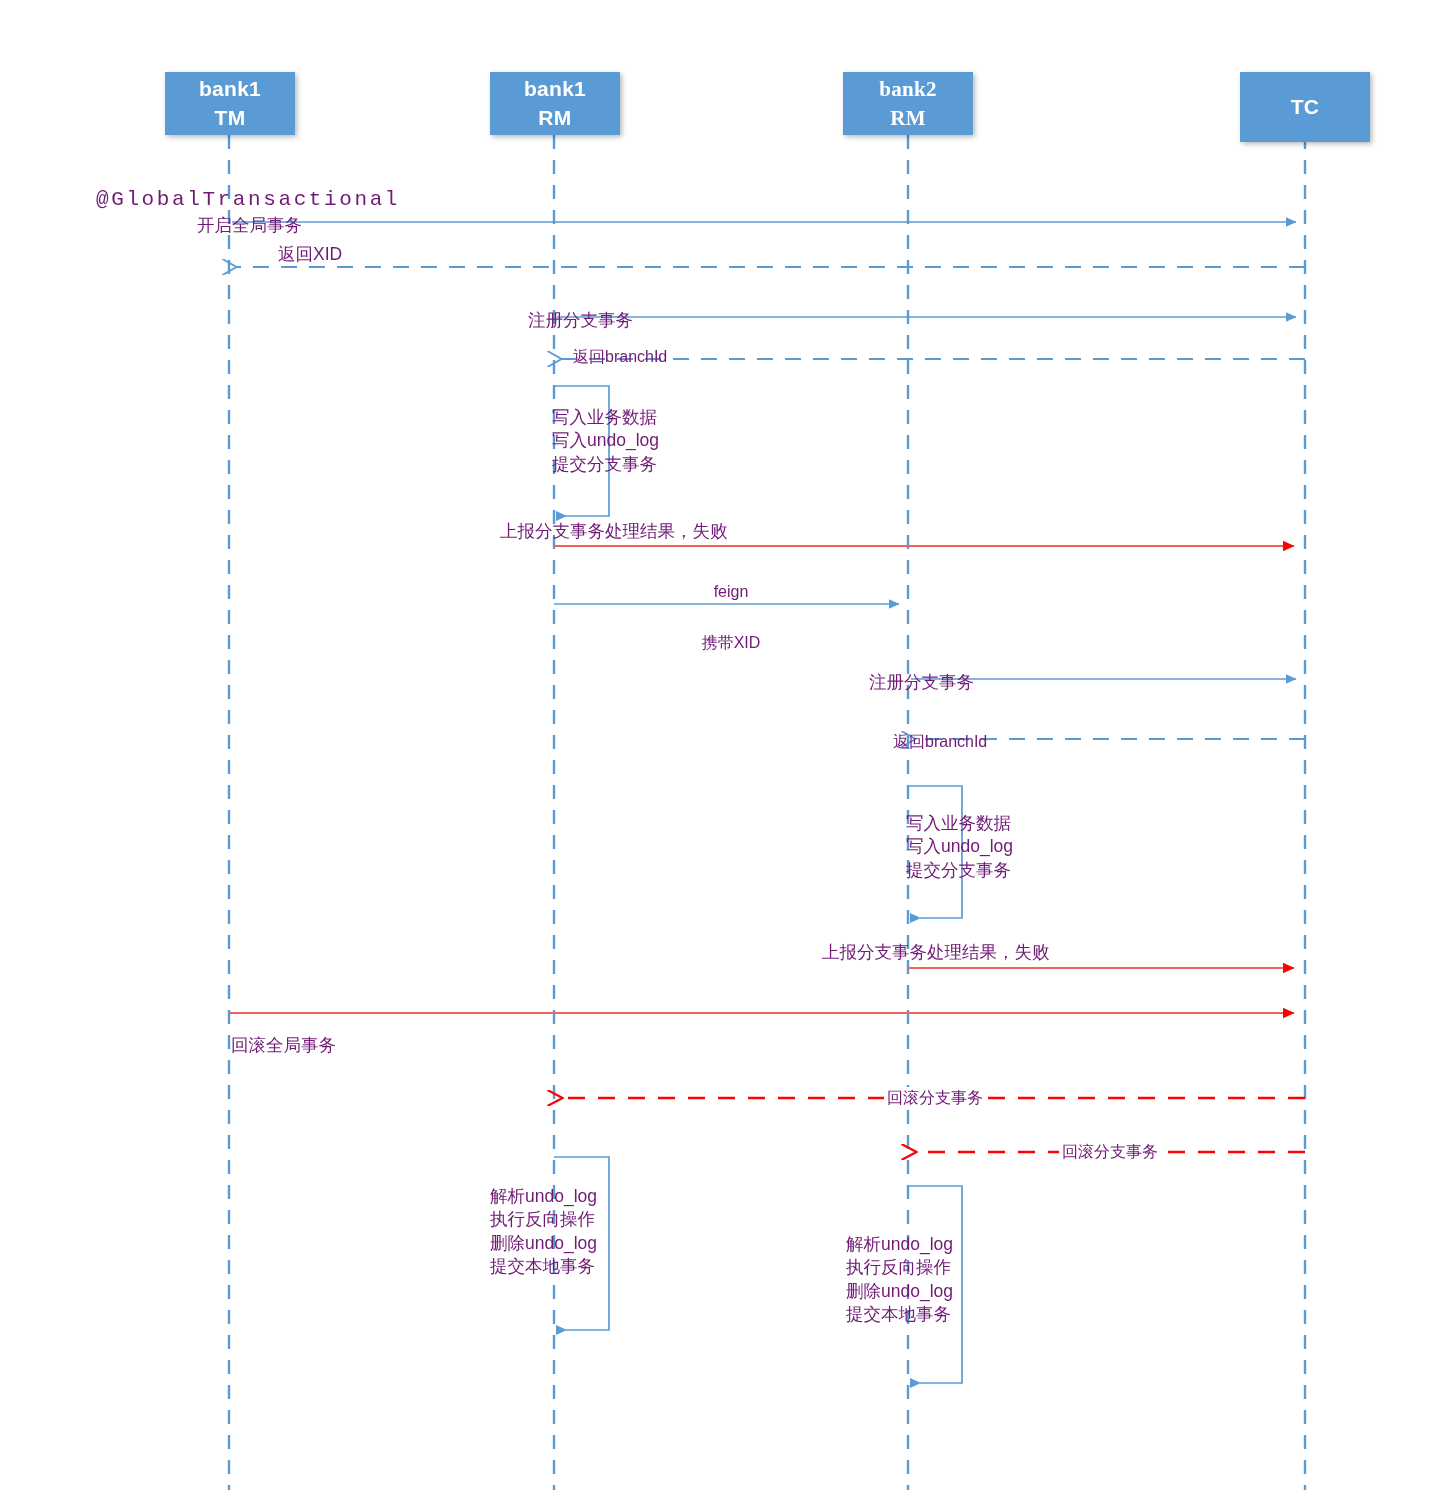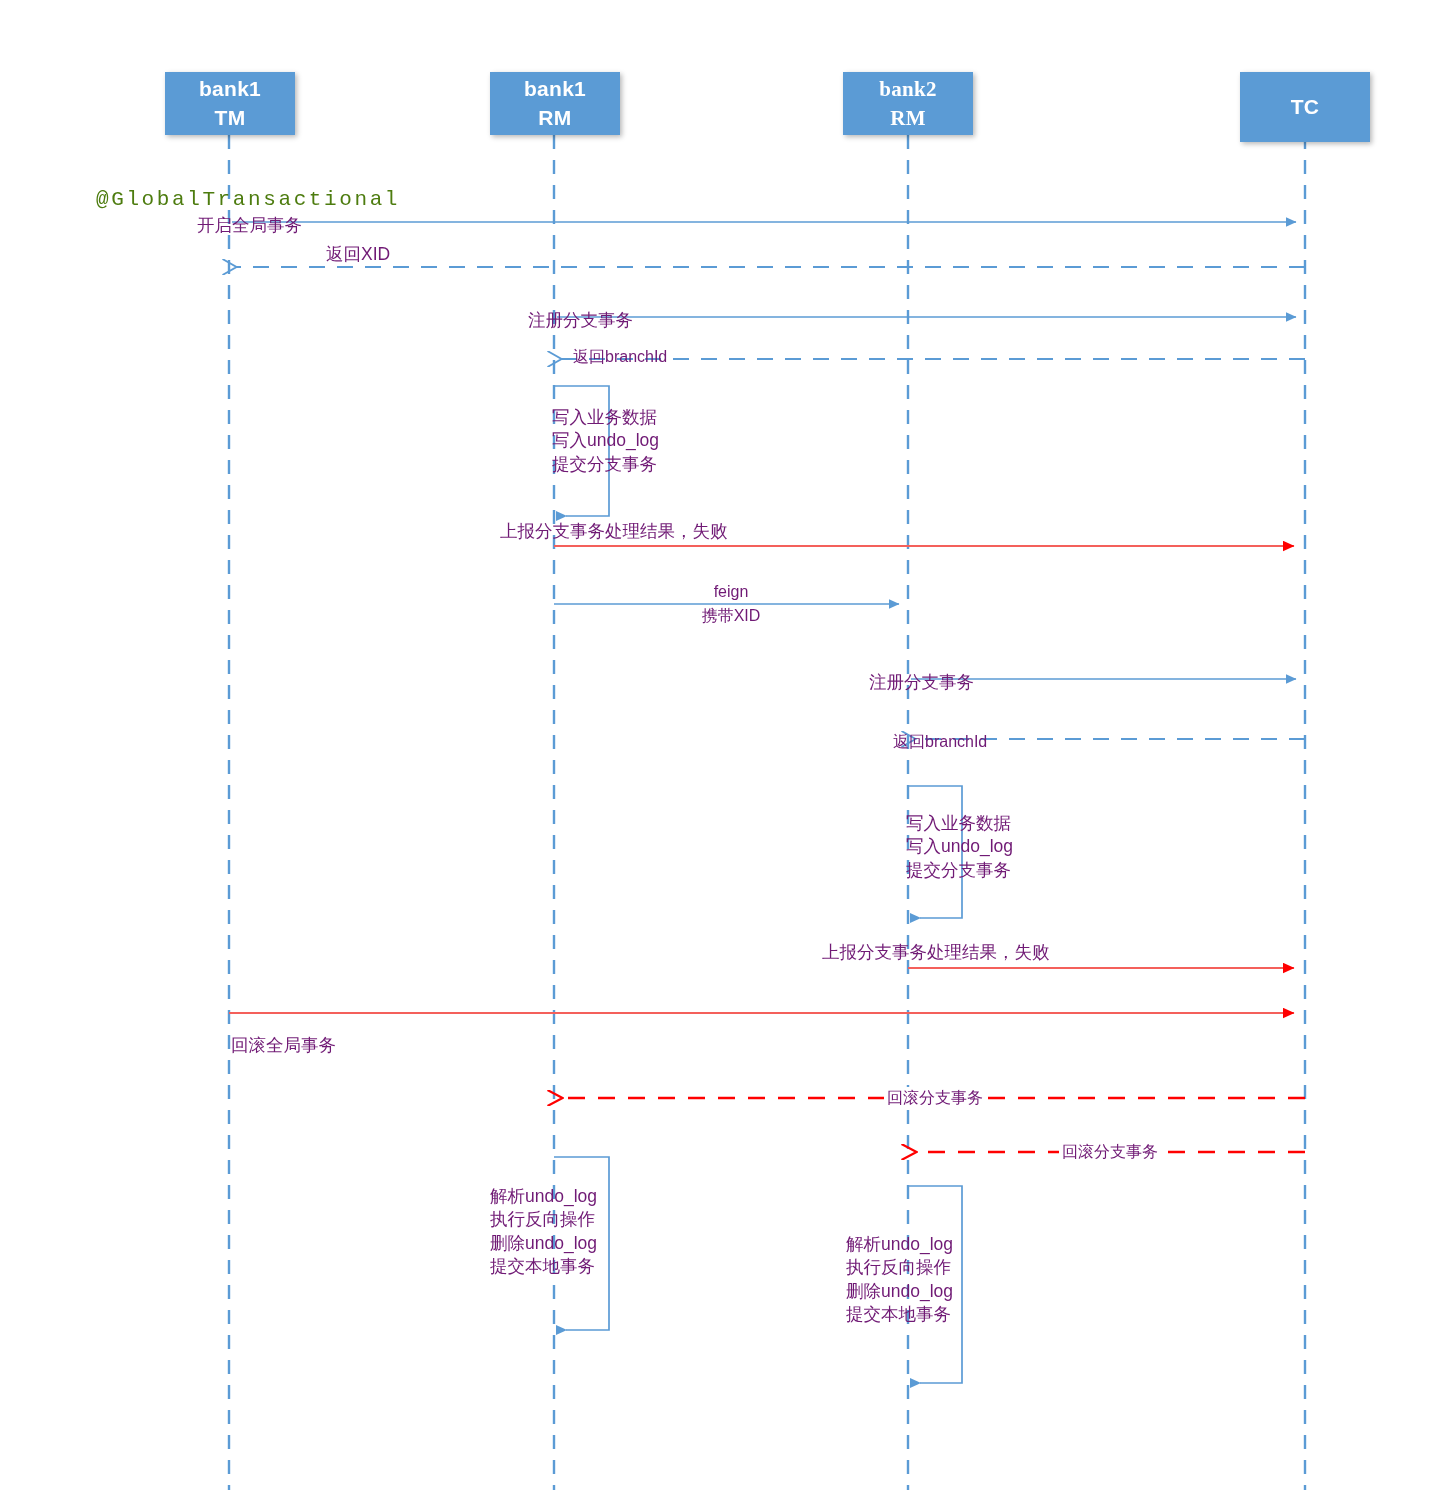--- a/index.html
+++ b/index.html
@@ -4,21 +4,21 @@
 <style>
   html,body{margin:0;padding:0;background:#ffffff;}
   body{font-family:"Liberation Sans","DejaVu Sans",sans-serif;}
   #canvas{position:relative;width:1454px;height:1498px;background:#ffffff;overflow:hidden;}
   #canvas svg{position:absolute;left:0;top:0;}
   .actor-box{position:absolute;background:#5B9BD5;display:flex;flex-direction:column;
     align-items:center;justify-content:center;color:#ffffff;font-weight:bold;font-size:21px;
     line-height:1.35;box-shadow:2px 2px 5px rgba(0,0,0,0.28);letter-spacing:.3px;}
   .lbl{position:absolute;color:#701a75;font-size:17.5px;white-space:pre;line-height:1.33;}
   .lbl.small{font-size:16px;}
-  .lbl.anno{color:#4d7c0f;font-size:21px;letter-spacing:2.6px;font-family:"Liberation Mono","DejaVu Sans Mono",monospace;}
+  .lbl.anno{color:#701a75;font-size:21px;letter-spacing:2.6px;font-family:"Liberation Mono","DejaVu Sans Mono",monospace;}
   .lbl.center{transform:translateX(-50%);text-align:center;}
   .multi{white-space:pre-line;}
 </style>
 </head>
 <body>
 
 <div id="canvas">
 
   <svg width="1454" height="1498">
     <defs>
@@ -130,34 +130,34 @@
     <span>RM</span>
   </div>
   <div class="actor-box" style="left:1240px;top:72px;width:130px;height:70px;">
     <span>TC</span>
   </div>
 
   <div class="lbl anno" style="left:96px;top:186px;">@GlobalTransactional</div>
 
   <div class="lbl" style="left:197px;top:214px;">开启全局事务</div>
 
-  <div class="lbl" style="left:278px;top:243px;margin-left:48px;">返回XID</div>
+  <div class="lbl" style="left:278px;top:243px;">返回XID</div>
 
   <div class="lbl" style="left:528px;top:309px;">注册分支事务</div>
 
   <div class="lbl small" style="left:573px;top:346px;">返回branchId</div>
 
   <div class="lbl multi" style="left:552px;top:406px;">写入业务数据
 写入undo_log
 提交分支事务</div>
 
   <div class="lbl" style="left:500px;top:520px;">上报分支事务处理结果，失败</div>
 
   <div class="lbl small center" style="left:731px;top:581px;">feign</div>
-  <div class="lbl small center" style="left:731px;top:605px;">携带XID</div>
+  <div class="lbl small center" style="left:731px;top:632px;">携带XID</div>
 
   <div class="lbl" style="left:869px;top:671px;">注册分支事务</div>
 
   <div class="lbl small" style="left:893px;top:731px;">返回branchId</div>
 
   <div class="lbl multi" style="left:906px;top:812px;">写入业务数据
 写入undo_log
 提交分支事务</div>
 
   <div class="lbl" style="left:822px;top:941px;">上报分支事务处理结果，失败</div>

